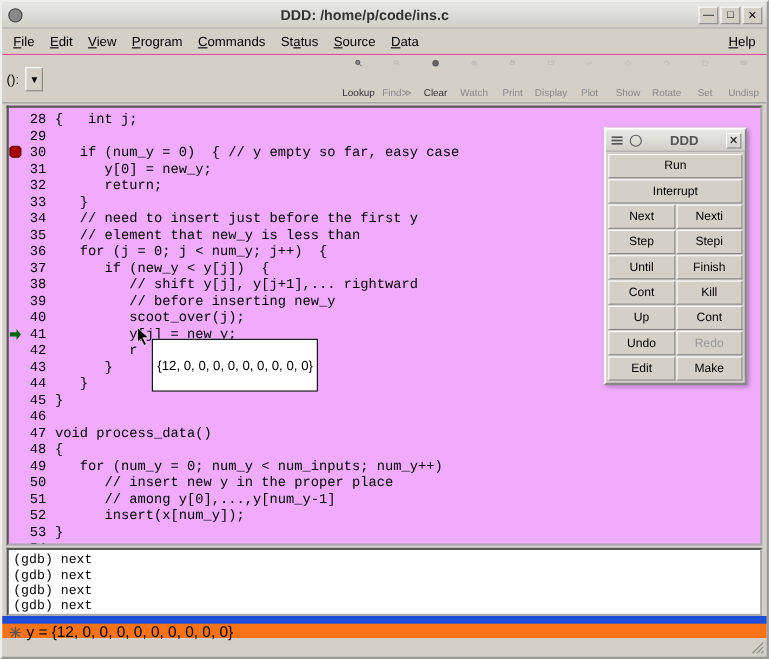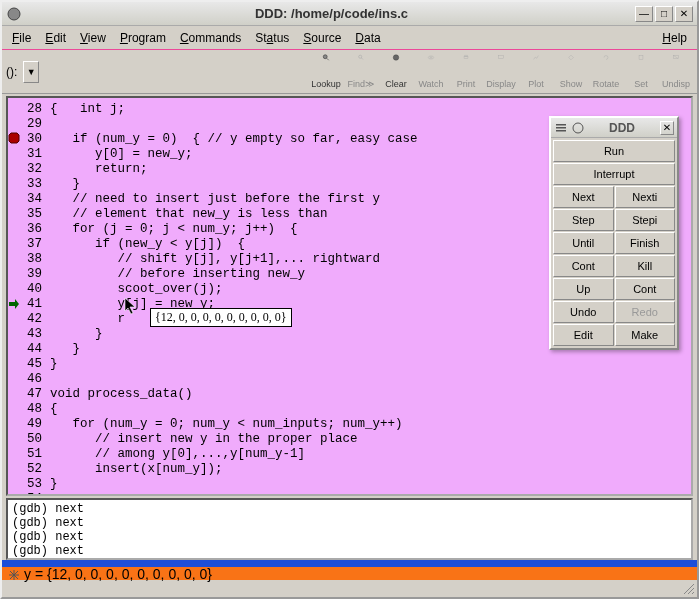--- a/index.html
+++ b/index.html
@@ -136,24 +136,23 @@
   .arrow-icon {
     position:absolute; left:-2px; top:1px;
     width:12px;height:12px;
   }
   .code { flex:1; }
   .tooltip-box {
     position:absolute;
     left: 130px; top: 210px;
     border:1px solid #000;
     background:#fff;
-    font-family:Liberation Serif, serif;
+    font-family:Liberation Sans, sans-serif;
     font-size:12px;
-    padding: 1px 4px;
-    margin-left: 12px;
+    padding: 16px 4px;
   }
   .cursor-ptr {
     position:absolute;
     left: 116px; top: 199px;
     width:14px;height:18px;
   }
   
   .cmd-panel {
     position:absolute;
     right: 18px; top: 114px;

